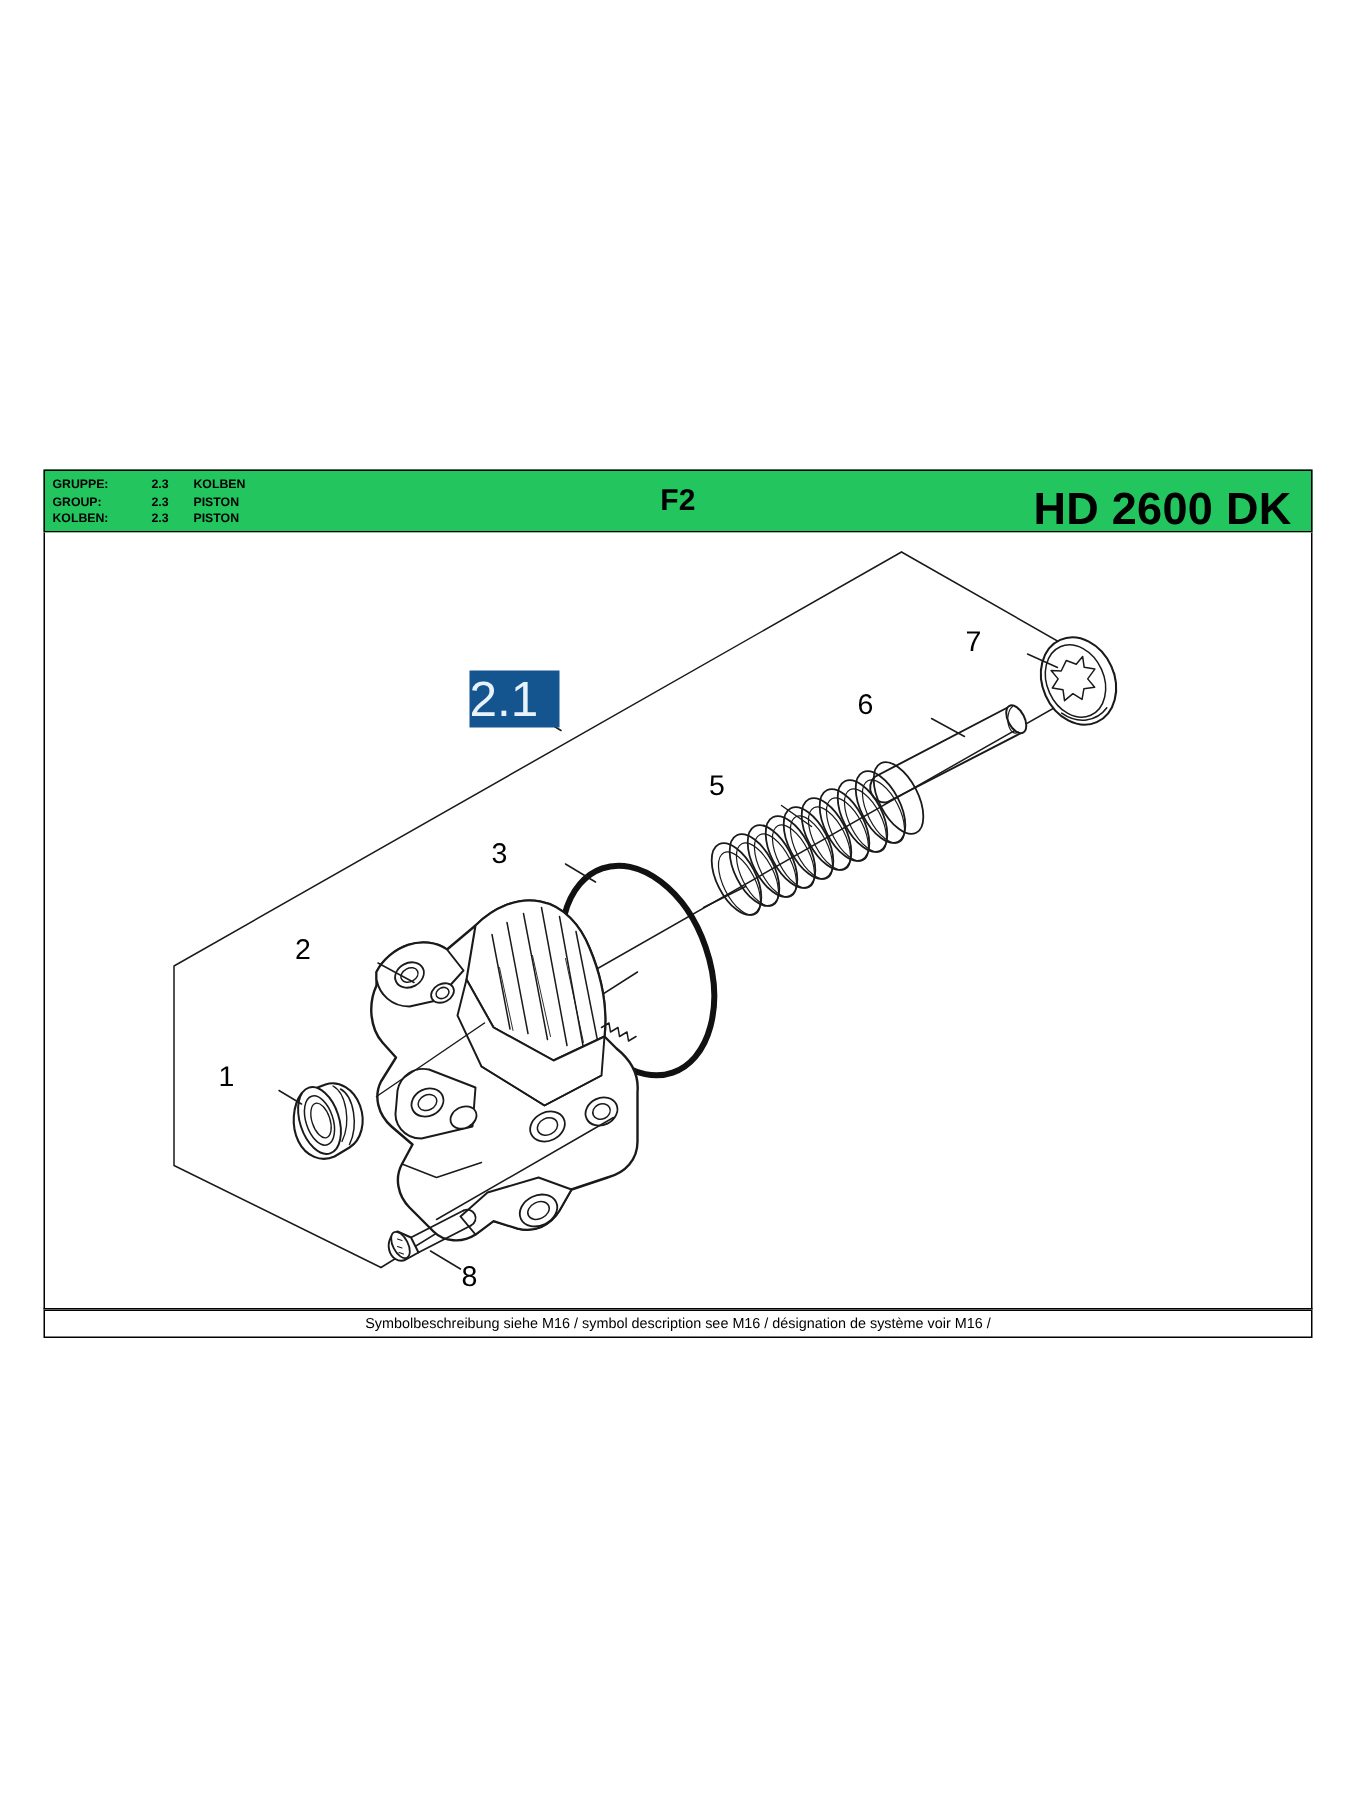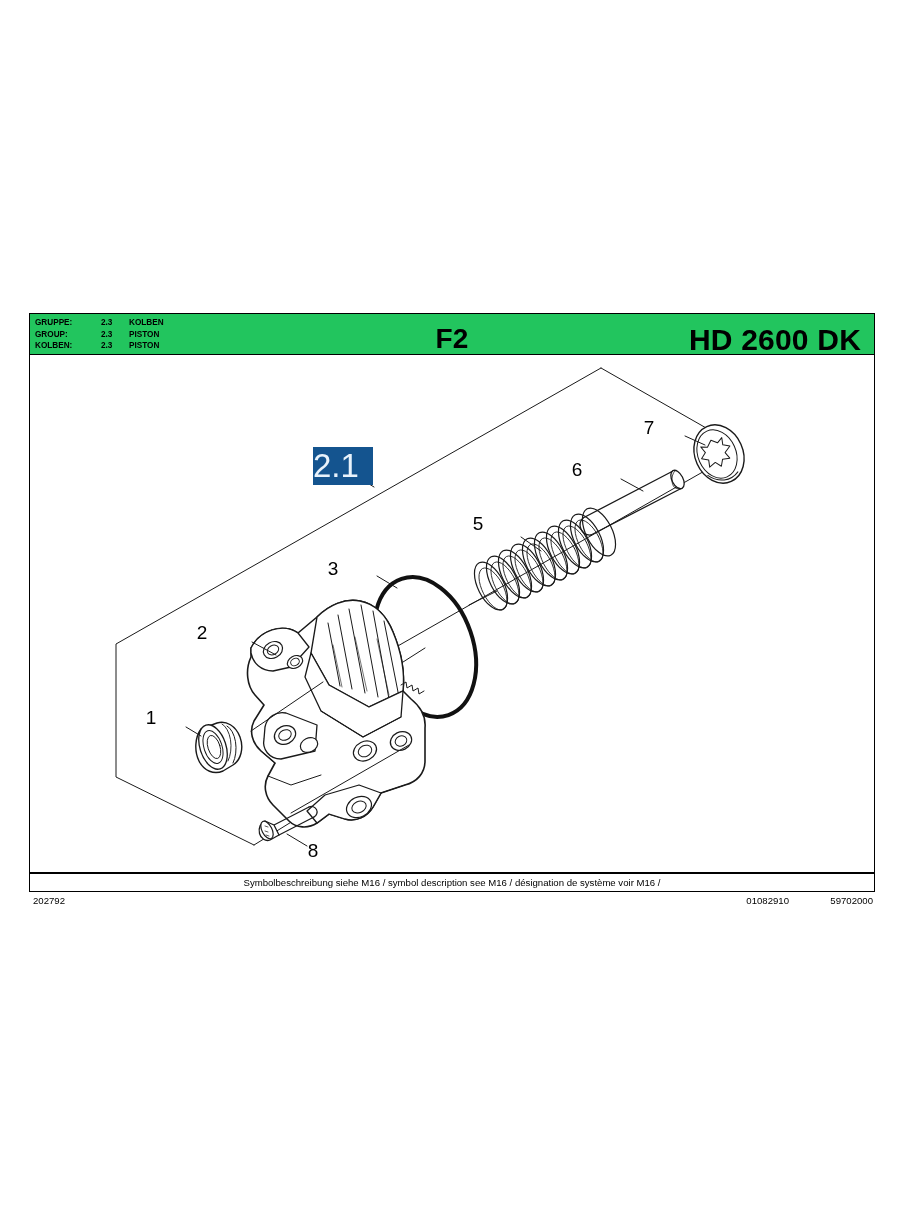--- a/index.html
+++ b/index.html
@@ -59,21 +59,21 @@
   }
   .header-groups .nm {
     display: inline-block;
   }
   .header-title {
     position: absolute;
     left: 0;
     right: 0;
     top: 9px;
     text-align: center;
-    font-size: 28px;
+    font-size: 20px;
     font-weight: bold;
     letter-spacing: 0.2px;
   }
   .header-model {
     position: absolute;
     right: 13px;
     top: 9px;
     font-size: 30px;
     font-weight: bold;
     letter-spacing: 0.2px;
@@ -391,19 +391,14 @@
       <text class="callout" x="284" y="502" text-anchor="middle">8</text>
     </svg>
   </div>
 
   <div class="badge-21">2.1</div>
 
   <div class="footer-box">
     <div class="footer-note">Symbolbeschreibung siehe M16 / symbol description see M16 / désignation de système voir M16 /</div>
   </div>
 
-  <div class="footer-nums">
-    <span class="left">202792</span>
-    <span class="mid">01082910</span>
-    <span class="right">59702000</span>
-  </div>
 
 </div>
 
 </body></html>

